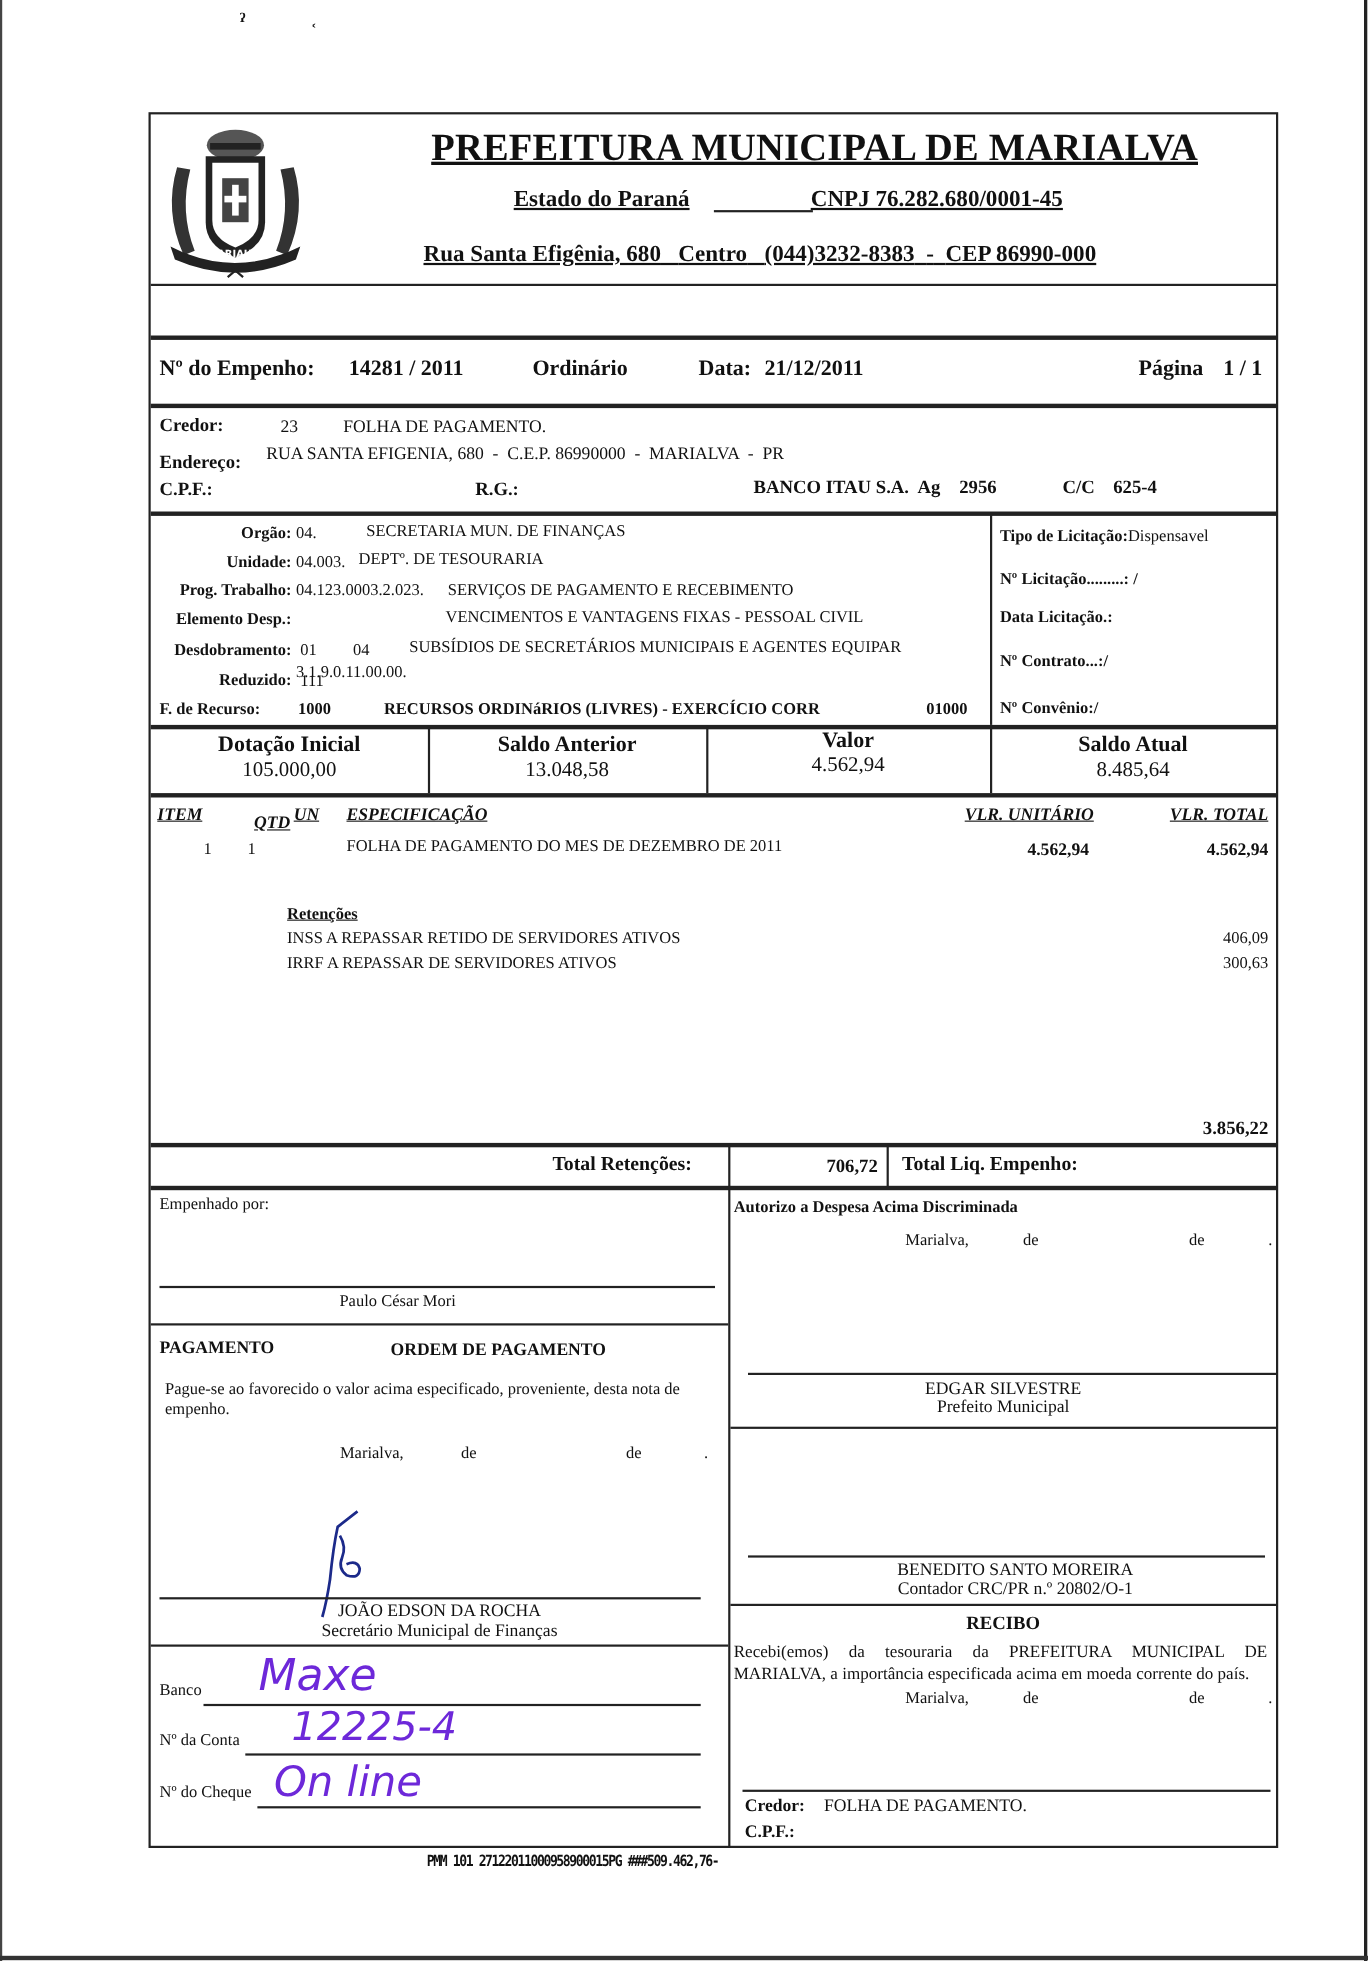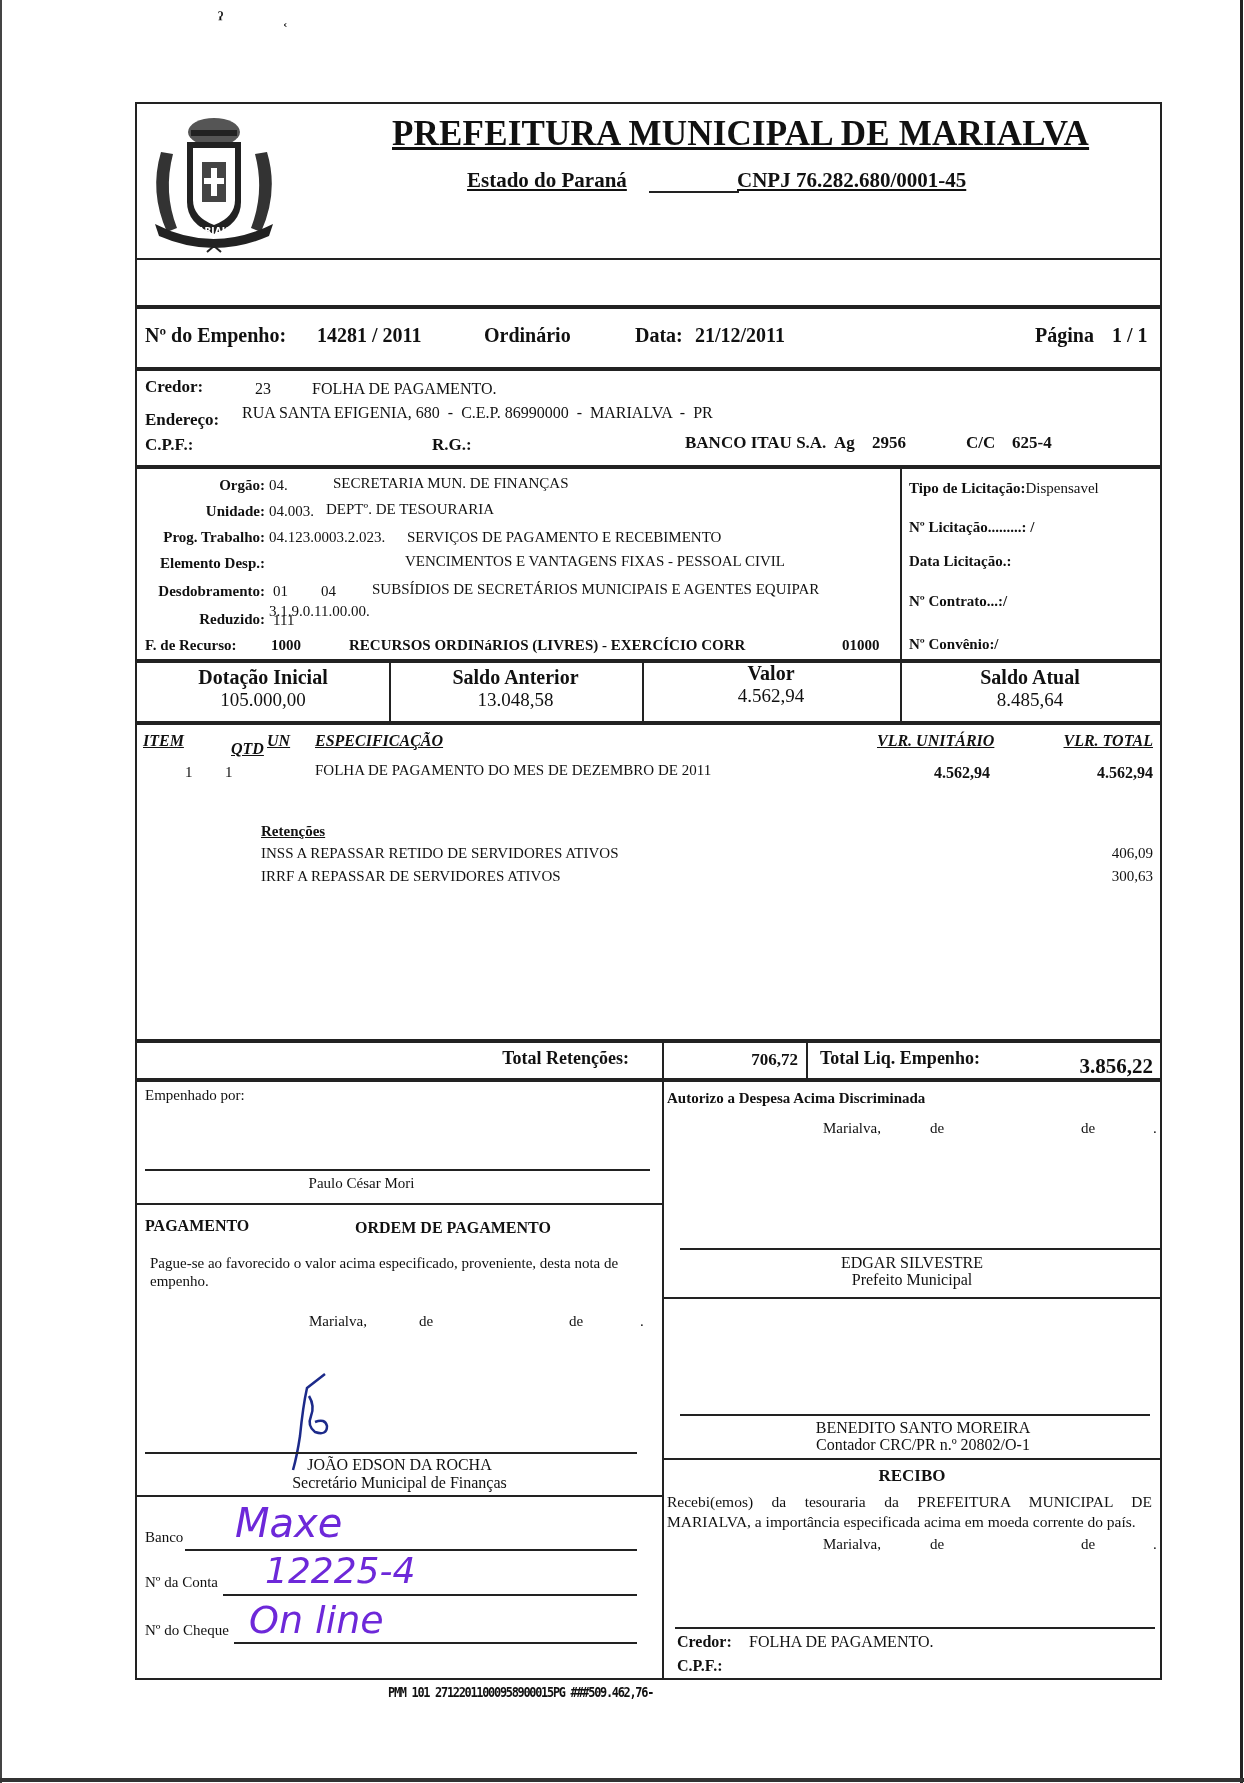--- a/index.html
+++ b/index.html
@@ -71,20 +71,21 @@
       <path d="M60 128 l14 12 M74 128 l-14 12" stroke="#222" stroke-width="2"></path>
     </g>
     <text x="67" y="122" font-size="9" fill="#fff" text-anchor="middle" font-family="DejaVu Sans, sans-serif" font-weight="bold">MARIALVA</text>
   </svg>
 
   <div class="h-title">PREFEITURA MUNICIPAL DE MARIALVA</div>
   <div class="h-line2" style="left:330px;">Estado do Paraná</div>
   <div class="h-line2" style="left:600px;">CNPJ 76.282.680/0001-45</div>
   <div class="h-line2" style="left:512px;top:64px;width:90px;border-bottom:2px solid #222;height:23px;"></div>
 
+  <div class="h-line3" style="left:248px;"><span>Rua Santa Efigênia, 680</span>&nbsp;&nbsp;&nbsp;<span>Centro</span>&nbsp;&nbsp;&nbsp;<span>(044)3232-8383</span>&nbsp;&nbsp;<span>-</span>&nbsp;&nbsp;<span>CEP 86990-000</span></div>
 
   <div class="hline" style="left:0;top:154px;width:1023px;"></div>
   <div class="hline thick" style="left:0;top:201px;width:1023px;"></div>
 
   <div class="row-empenho" style="left:8px;">Nº do Empenho:</div>
   <div class="row-empenho" style="left:180px;">14281 / 2011</div>
   <div class="row-empenho" style="left:347px;">Ordinário</div>
   <div class="row-empenho" style="left:498px;">Data:</div>
   <div class="row-empenho" style="left:558px;">21/12/2011</div>
   <div class="row-empenho" style="left:898px;">Página</div>
@@ -190,21 +191,21 @@
   <div class="abs sm" style="left:124px;top:764px;">IRRF A REPASSAR DE SERVIDORES ATIVOS</div>
   <div class="abs sm r" style="left:880px;width:136px;top:764px;">300,63</div>
 
   <div class="hline thick" style="left:0;top:935px;width:1023px;"></div>
 
   <div class="vline" style="left:525px;top:937px;height:38px;"></div>
   <div class="vline" style="left:669px;top:937px;height:38px;"></div>
   <div class="abs smb r" style="left:0;width:492px;top:944px;font-size:18px;">Total Retenções:</div>
   <div class="abs smb r" style="left:525px;width:136px;top:946px;font-size:17px;">706,72</div>
   <div class="abs smb" style="left:683px;top:944px;font-size:18px;">Total Liq. Empenho:</div>
-  <div class="abs smb r" style="left:880px;width:136px;top:950px;font-size:21px;">3.856,22</div>
+  <div class="abs smb r" style="left:880px;width:136px;top:912px;font-size:17px;">3.856,22</div>
 
   <div class="hline thick" style="left:0;top:974px;width:1023px;"></div>
 
   <div class="vline" style="left:525px;top:976px;height:600px;"></div>
 
   <div class="abs sm" style="left:8px;top:983px;">Empenhado por:</div>
   <div class="hline" style="left:8px;top:1065px;width:505px;"></div>
   <div class="abs sm c" style="left:0;width:449px;top:1071px;">Paulo César Mori</div>
   <div class="hline" style="left:0;top:1099px;width:525px;"></div>
 

